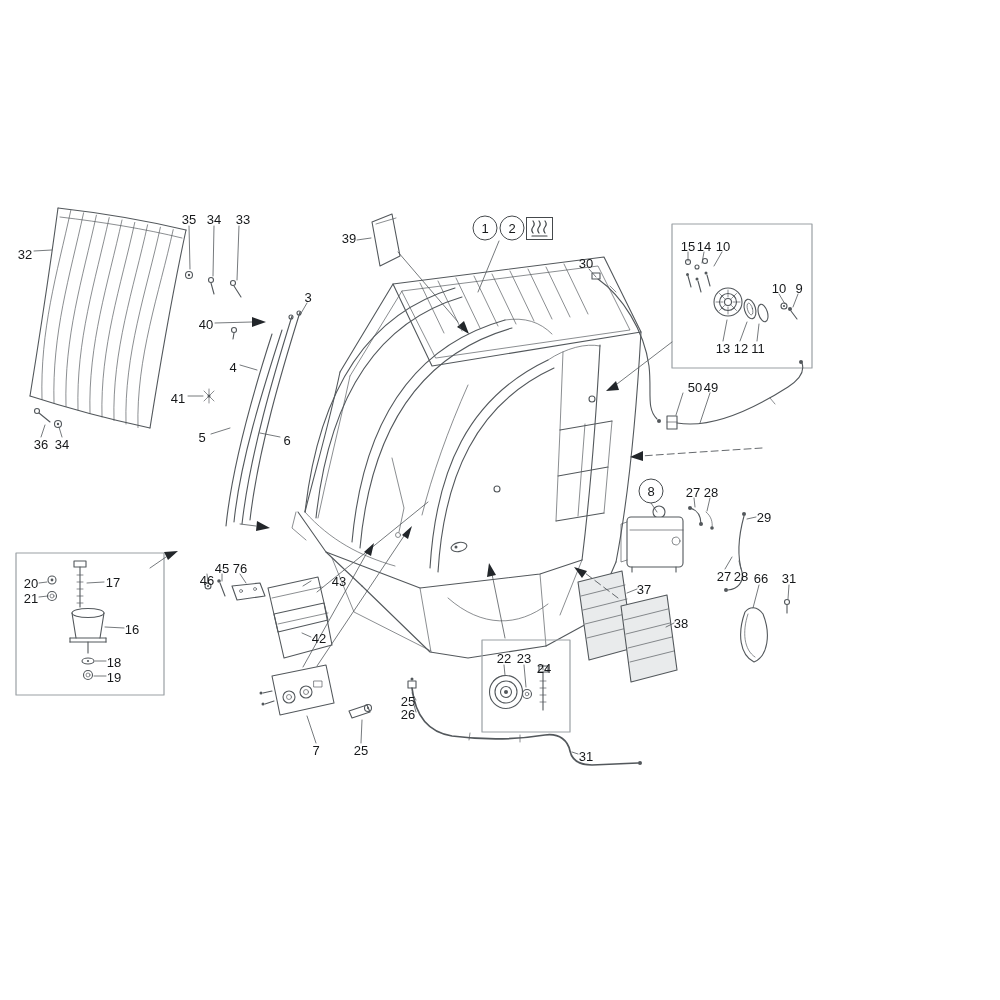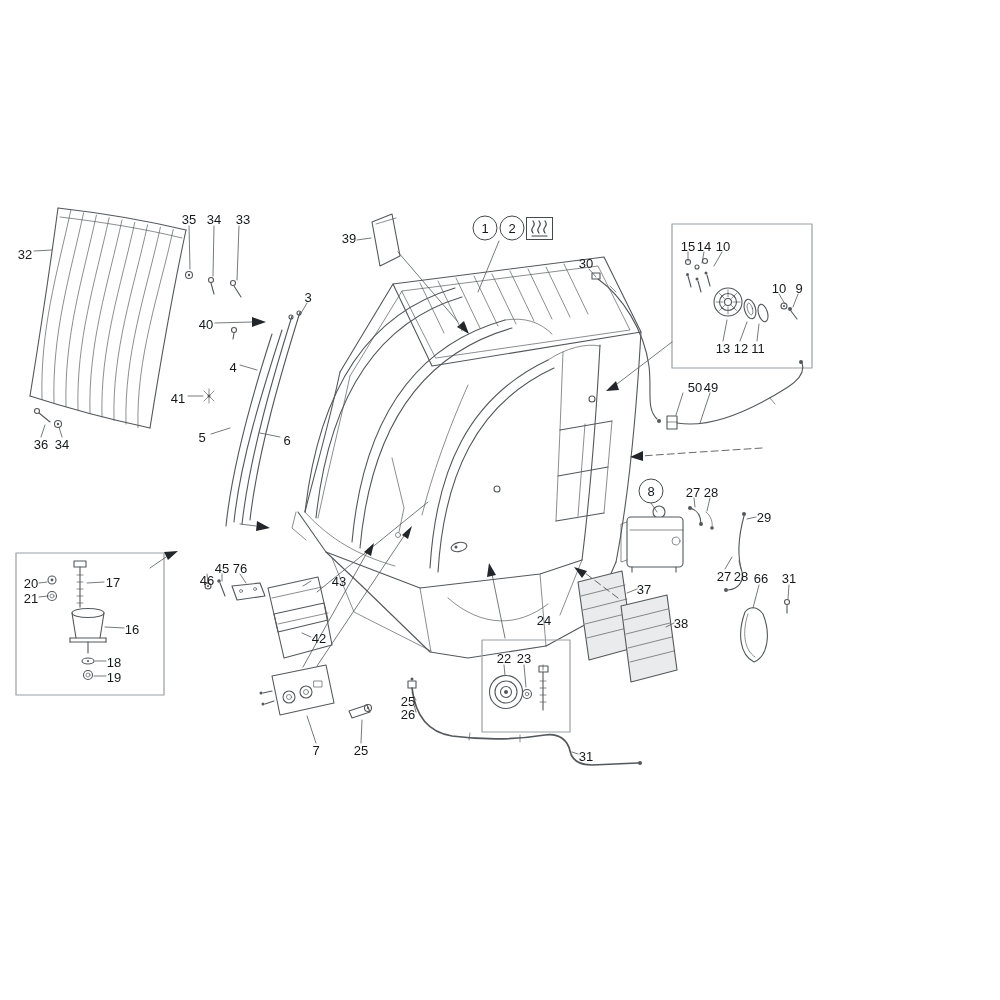--- a/index.html
+++ b/index.html
@@ -423,21 +423,21 @@
       <div class="co" style="left: 114px; top: 677px;">19</div>
       <div class="co" style="left: 207px; top: 580px;">46</div>
       <div class="co" style="left: 222px; top: 568px;">45</div>
       <div class="co" style="left: 240px; top: 568px;">76</div>
       <div class="co" style="left: 319px; top: 581px; margin-left: 20px;">43</div>
       <div class="co" style="left: 319px; top: 638px;">42</div>
       <div class="co" style="left: 316px; top: 750px;">7</div>
       <div class="co" style="left: 361px; top: 750px;">25</div>
       <div class="co" style="left: 504px; top: 658px;">22</div>
       <div class="co" style="left: 524px; top: 658px;">23</div>
-      <div class="co" style="left: 544px; top: 620px;">24</div>
+      <div class="co" style="left: 544px; top: 668px;">24</div>
       <div class="co" style="left: 408px; top: 701px;">25</div>
       <div class="co" style="left: 408px; top: 714px;">26</div>
       <div class="co" style="left: 586px; top: 756px;">31</div>
     </div>
 
 <div id="variant-icon">
   <svg width="21" height="17" viewBox="0 0 21 17">
     <g fill="none" stroke="#3c4144" stroke-width="1.2" stroke-linecap="round">
       <path d="M4,1 q2.4,3 0,6 q-2.4,3 0,6"></path>
       <path d="M10,1 q2.4,3 0,6 q-2.4,3 0,6"></path>

